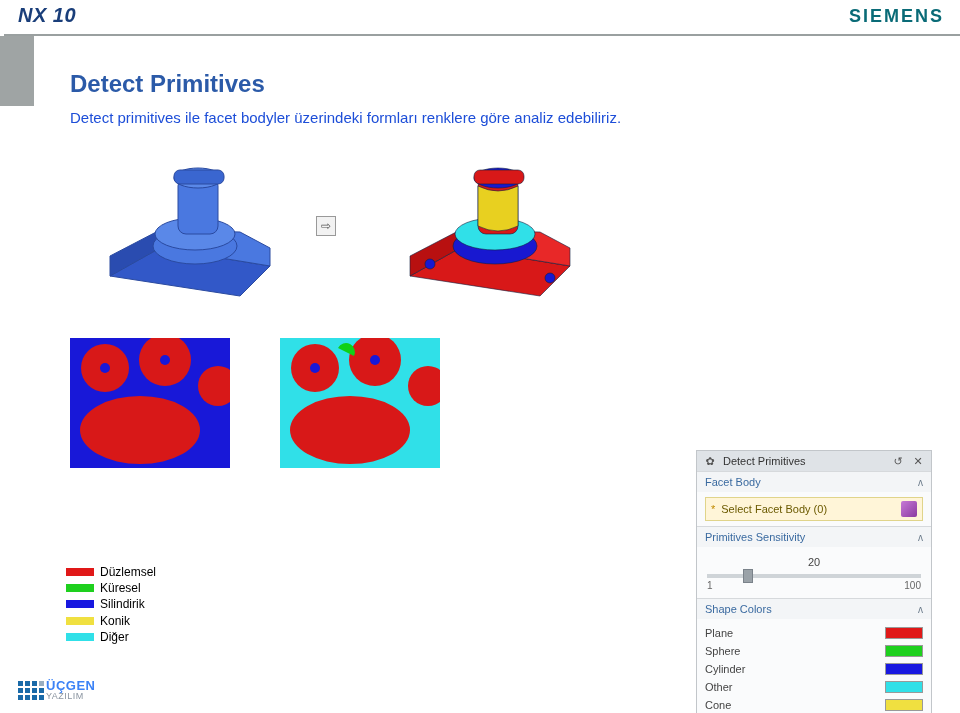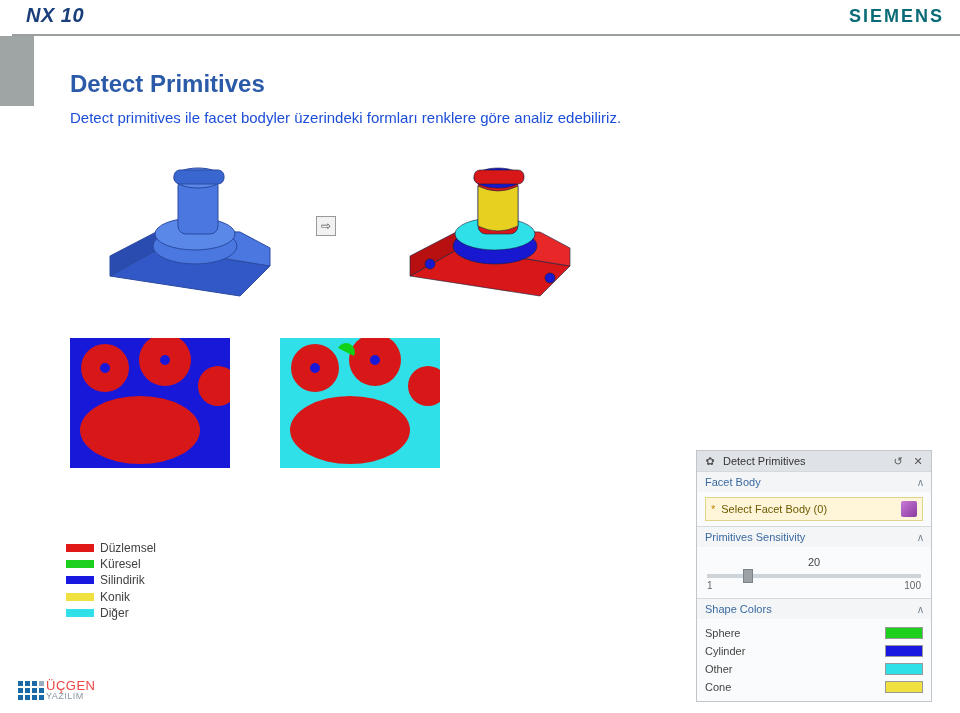--- a/index.html
+++ b/index.html
@@ -1,18 +1,18 @@
 <!DOCTYPE html>
 <html><head>
 <meta charset="utf-8">
 <style>
   * { box-sizing: border-box; margin: 0; padding: 0; }
   body { width: 960px; height: 713px; font-family: Arial, Helvetica, sans-serif; background: #fff; position: relative; overflow: hidden; }
 
-  .header { position: absolute; top: 0; left: 12px; right: 0; height: 38px; }
+  .header { position: absolute; top: 0; left: 4px; right: 0; height: 38px; }
   .header-title { position: absolute; left: 14px; top: 4px; font-size: 20px; font-weight: 900; color: #1a3e7a; font-style: italic; letter-spacing: 0.5px; }
   .header-brand { position: absolute; right: 16px; top: 6px; font-size: 18px; font-weight: 900; color: #0a6b77; letter-spacing: 2px; }
   .header-line { position: absolute; left: 0; right: 0; top: 34px; height: 2px; background: #9aa0a0; }
   .sidebar-bar { position: absolute; left: 0; top: 36px; width: 34px; height: 70px; background: #9fa4a4; }
 
   .content { position: absolute; left: 70px; top: 70px; right: 20px; bottom: 60px; }
   .title { color: #2b5aa8; font-size: 24px; font-weight: 600; margin-bottom: 10px; }
   .subtitle { color: #1d4ed8; font-size: 15px; line-height: 1.35; margin-bottom: 18px; max-width: 680px; }
 
   .figrow1 { position: relative; height: 170px; width: 530px; margin-bottom: 22px; }
@@ -22,21 +22,21 @@
   .arrow { position: absolute; left: 246px; top: 70px; width: 20px; height: 20px; border: 1px solid #999; background: #f2f2f2; display:flex; align-items:center; justify-content:center; font-size:12px; color:#555;}
 
   .desc2 { color: #333; font-size: 15px; margin-bottom: 16px; }
 
   .figrow2 { position: relative; height: 170px; }
   .swatch-holder { position:absolute; }
   .sw { width:160px; height:130px; }
   .sw1 { left: 0px; top: 0; }
   .sw2 { left: 210px; top: 0; }
 
-  .legend { position:absolute; left: 66px; top: 540px; font-size: 12px; color: #404040; }
+  .legend { position:absolute; left: 66px; top: 564px; font-size: 12px; color: #000000; }
   .legend-row { display:flex; align-items:center; gap:6px; line-height:1.35; }
   .legend-chip { width: 28px; height: 8px; }
 
   
   .panel { position:absolute; right: 28px; top: 450px; width: 236px; border:1px solid #c2c6ca; background:#f3f5f7; font-size:11px; color:#333; }
   .panel-titlebar { display:flex; align-items:center; background:#dfe3e7; padding:3px 6px; gap:6px; }
   .panel-titlebar .t { flex:1; color:#333; }
   .panel-titlebar .ic { width:14px; height:14px; display:flex; align-items:center; justify-content:center; color:#555; }
   .section-head { display:flex; align-items:center; padding:4px 8px; color:#3a6aa0; border-top:1px solid #d6d9dc; }
   .section-head .lbl { flex:1; }
@@ -55,21 +55,21 @@
   .color-row .lbl { flex:1; color:#444; }
   .color-chip { width:38px; height:12px; border:1px solid #999; }
 
   
   .footer-logo { position:absolute; left: 18px; bottom: 12px; display:flex; align-items:center; gap:2px; }
   .footer-dots { display:grid; grid-template-columns: repeat(4, 5px); grid-auto-rows:5px; gap:2px; }
   .footer-dots span { background:#1a6aa8; }
   .footer-dots span:nth-child(1){background:#1a6aa8}
   .footer-dots span:nth-child(4){background:#9aaec0}
   .footer-txt { font-size:13px; line-height:1; }
-  .footer-txt .b { font-weight:400; color:#ef4444; letter-spacing:0.5px; }
+  .footer-txt .b { font-weight:700; color:#3b82f6; letter-spacing:0.5px; }
   .footer-txt .s { font-size:9px; color:#8a94a0; letter-spacing:0.5px; }
 </style>
 </head>
 <body>
 
 <div class="header">
   <div class="header-title">NX 10</div>
   <div class="header-brand">SIEMENS</div>
   <div class="header-line"></div>
 </div>
@@ -193,20 +193,24 @@
       </div>
     </div>
   </div>
 
   <div class="section-head">
     <span class="lbl">Shape Colors</span>
     <span class="caret">ʌ</span>
   </div>
   <div class="section-body">
     <div class="color-row">
+        <span class="lbl">Plane</span>
+        <span class="color-chip" style="background:#e01818"></span>
+      </div>
+    <div class="color-row">
         <span class="lbl">Sphere</span>
         <span class="color-chip" style="background:#1ed01e"></span>
       </div>
     <div class="color-row">
         <span class="lbl">Cylinder</span>
         <span class="color-chip" style="background:#1818e0"></span>
       </div>
     <div class="color-row">
         <span class="lbl">Other</span>
         <span class="color-chip" style="background:#30e0e8"></span>

